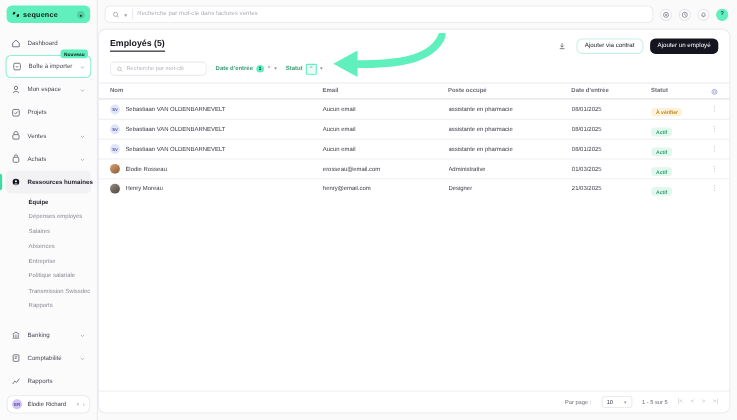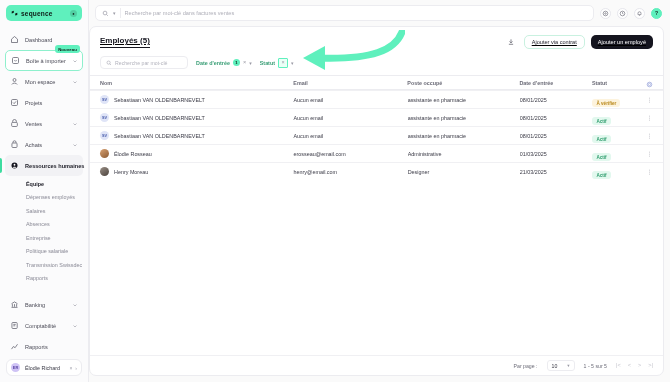--- a/index.html
+++ b/index.html
@@ -129,23 +129,22 @@
     flex: 1; margin: 0 6px 6px 0;
     background: #ffffff;
     border: 1px solid #ececf0;
     border-radius: 7px;
     display: flex; flex-direction: column;
     overflow: hidden;
     min-height: 0;
   }
 
   .page-head {
-    display: flex; align-items: center;
+    display: flex; align-items: flex-start;
     padding: 8px 10px 0 10px;
-    text-decoration: underline;
   }
   .page-title {
     font-size: 8px; font-weight: 700; color: #15151f;
     border-bottom: 1.5px solid #15151f;
     padding-bottom: 2px;
   }
   .head-actions { margin-left: auto; display: flex; align-items: center; gap: 6px; }
   .icon-btn {
     width: 13px; height: 13px; display:flex; align-items:center; justify-content:center;
     color: #5a5a66;

